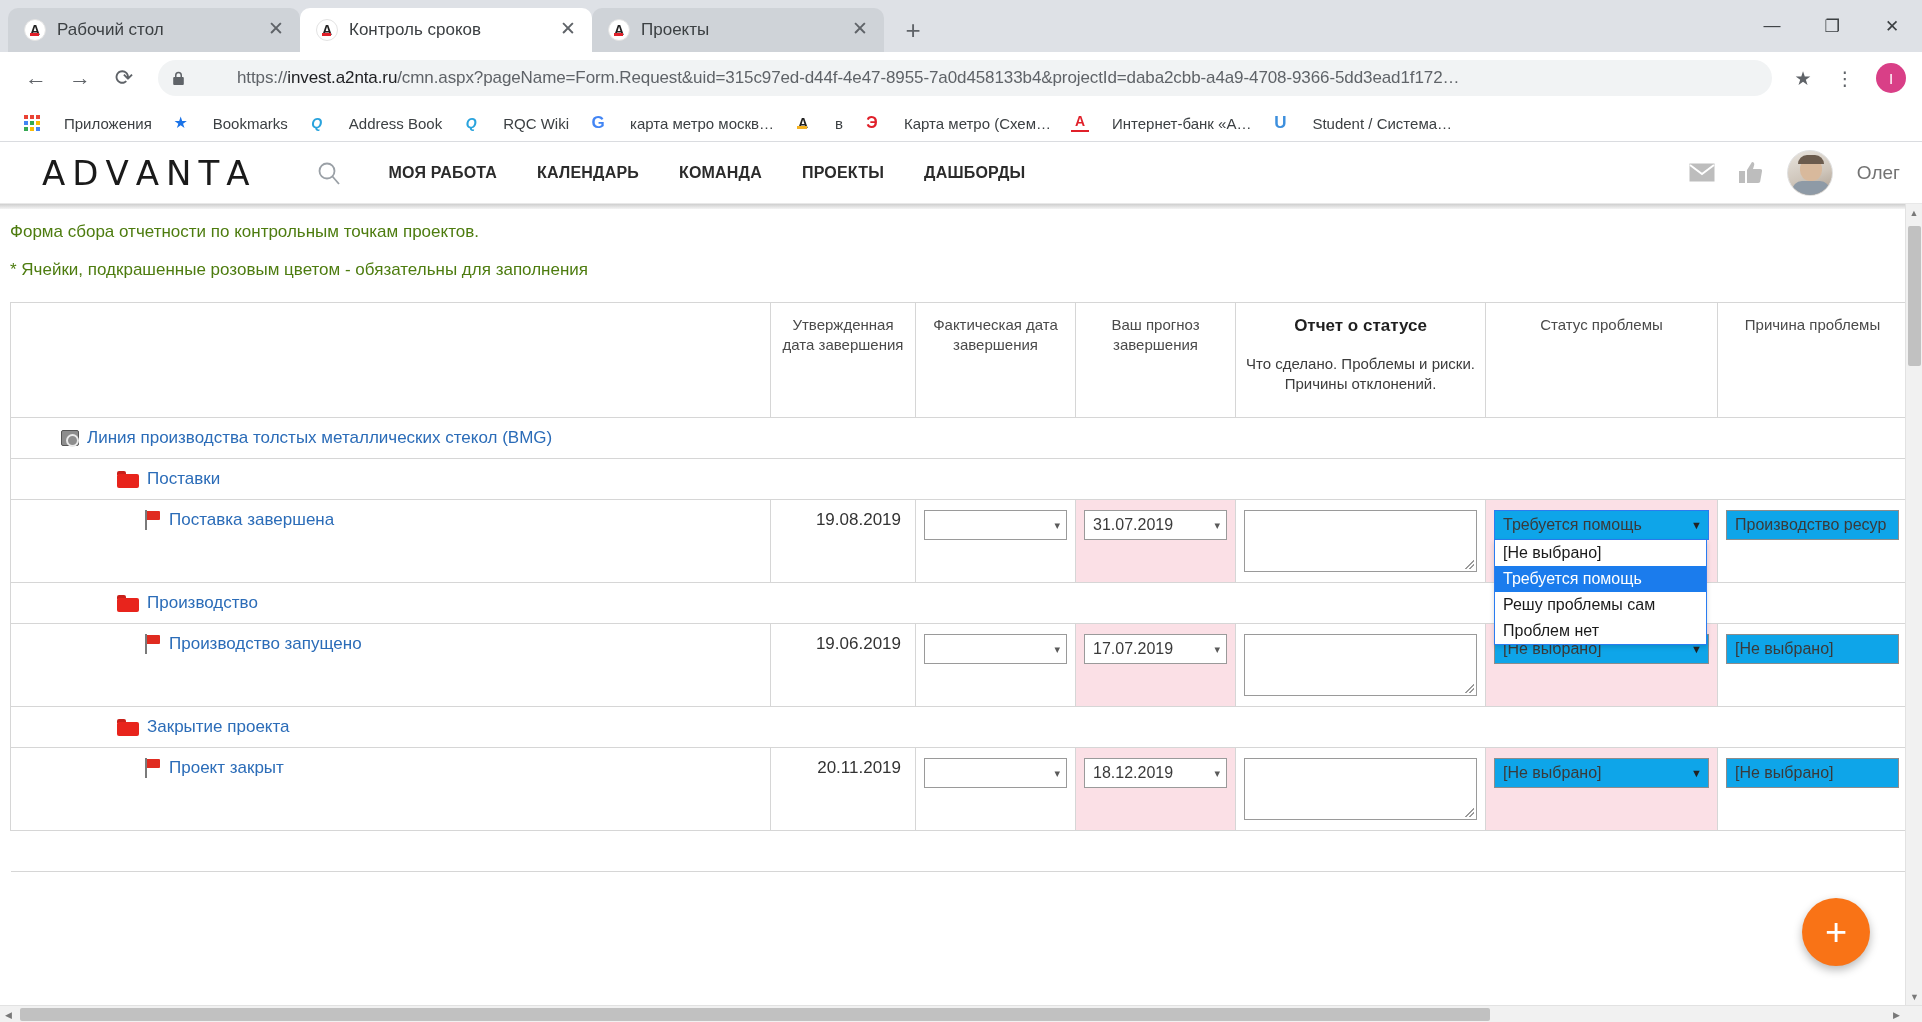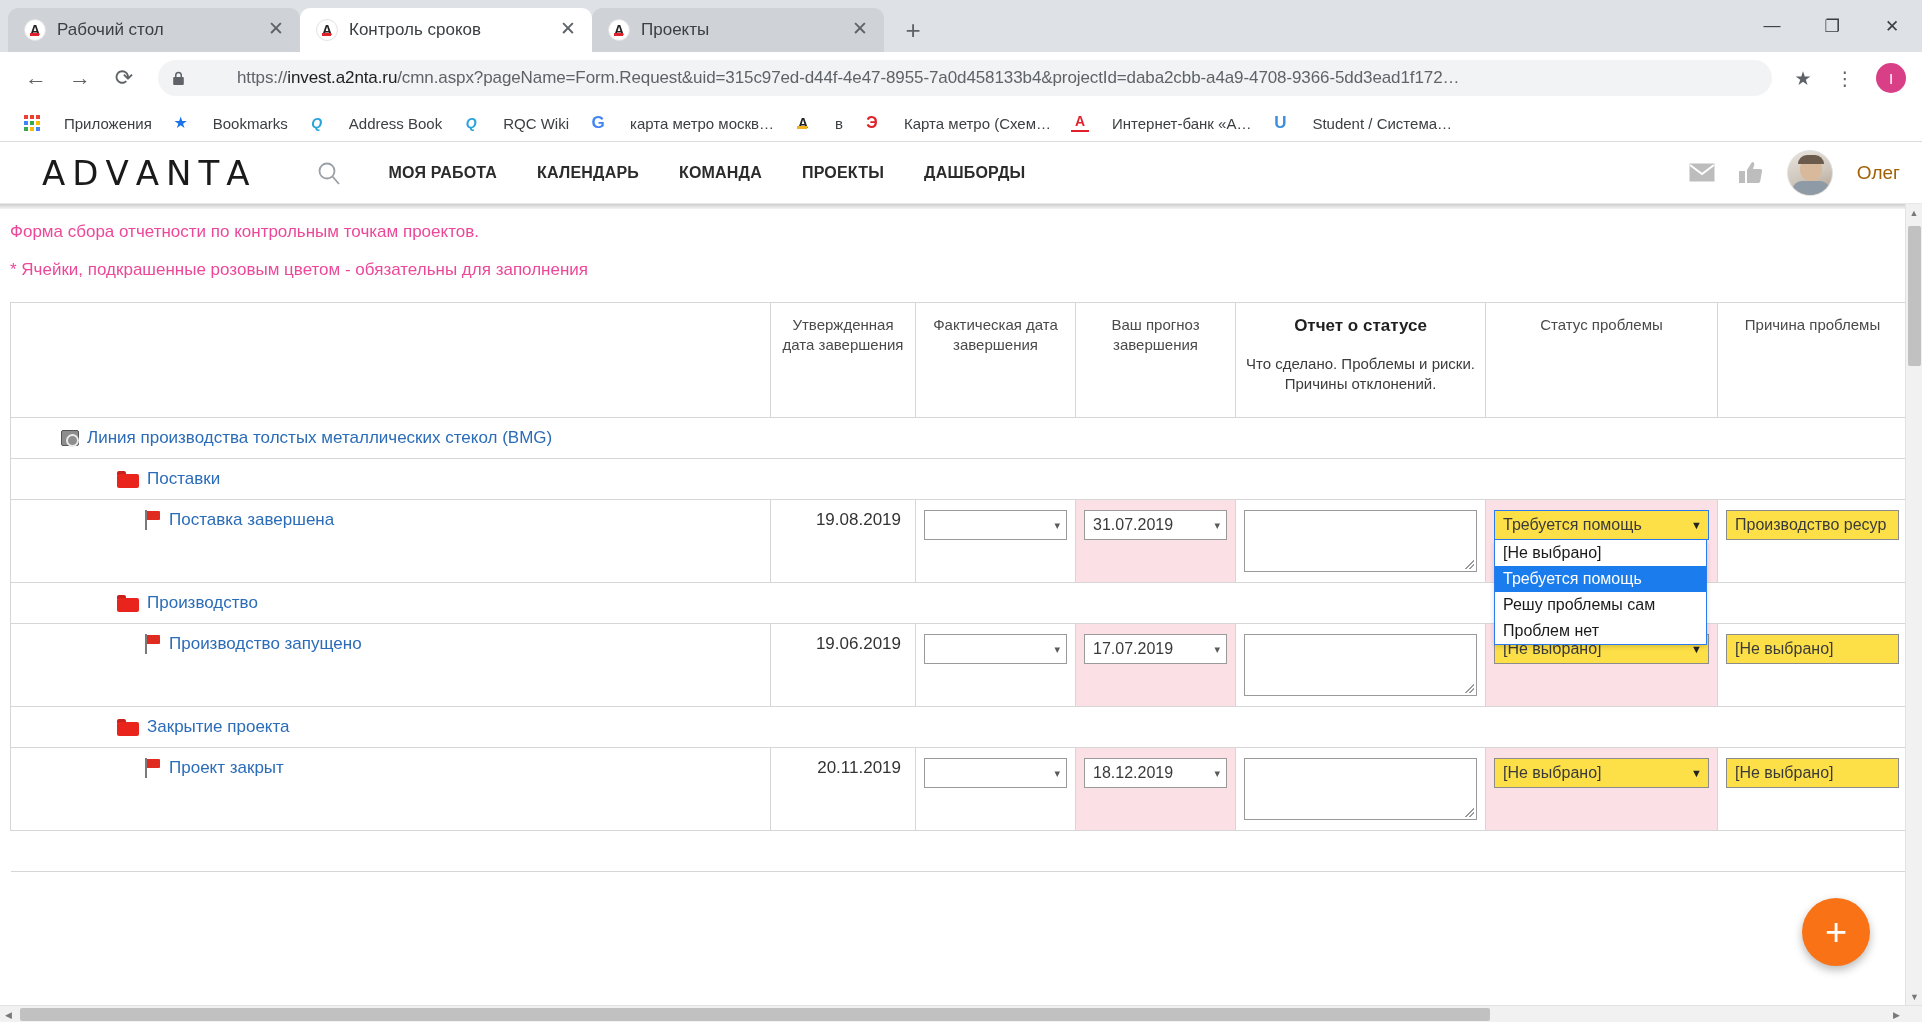--- a/index.html
+++ b/index.html
@@ -136,26 +136,26 @@
   .header-right { margin-left:auto; display:flex; align-items:center; gap: 24px; }
   .hdr-ic { color:#bdbdbd; display:flex; align-items:center; }
   .avatar {
     width:46px; height:46px; border-radius:50%; overflow:hidden; position:relative;
     background: linear-gradient(160deg,#e8e4de 0%,#cfc6bb 55%,#a89a8b 100%);
     border: 1px solid #e0e0e0;
   }
   .avatar .head { position:absolute; left:12px; top:6px; width:22px; height:24px; border-radius:50% 50% 45% 45%; background:#d8b99c; }
   .avatar .body { position:absolute; left:4px; top:30px; width:38px; height:20px; border-radius:10px 10px 0 0; background:#8e9aa6; }
   .avatar .hairl { position:absolute; left:10px; top:4px; width:26px; height:9px; border-radius:13px 13px 0 0; background:#6b5b4d; }
-  .uname { font-size: 19px; color:#a16207; }
+  .uname { font-size: 19px; color:#737373; }
 
   
   .formarea { flex: 1 1 auto; position: relative; overflow: hidden; background:#fff; padding-left: 10px; }
   .intro { padding: 18px 0 4px 0; }
-  .intro p { margin: 0 0 18px 0; font-size: 17px; color: #ec4899; }
+  .intro p { margin: 0 0 18px 0; font-size: 17px; color: #4d7c0f; }
 
   table.grid { border-collapse: collapse; table-layout: fixed; width: 1897px; }
   table.grid td, table.grid th { border: 1px solid #d6d6d6; vertical-align: top; margin-left: 14px; }
 
   .hdr-cell { padding: 12px 10px; font-size: 15px; color:#4a4a4a; line-height: 1.35; font-weight: normal; height: 115px; }
   .hdr-cell b { color:#1f1f1f; font-size: 17px; display:block; margin-bottom: 16px;}
   .hdr-cell .sub { color:#3c3c3c; }
 
   .treecell { padding: 0; }
 
@@ -195,21 +195,21 @@
     position: relative;
   }
   .textarea-box::after {
     content:""; position:absolute; right:2px; bottom:2px; width:9px; height:9px;
     background:
       linear-gradient(135deg, transparent 45%, #9a9a9a 45%, #9a9a9a 58%, transparent 58%),
       linear-gradient(135deg, transparent 70%, #9a9a9a 70%, #9a9a9a 83%, transparent 83%);
   }
 
   .selectbox {
-    width: 100%; height: 30px; border: 1px solid #8c8c8c; background:#fde047;
+    width: 100%; height: 30px; border: 1px solid #8c8c8c; background:#0ea5e9;
     display:flex; align-items:center; padding: 0 6px 0 8px; font-size: 16px; color:#3a3a3a;
     position: relative;
   }
   .selectbox.open { border-color: #2a7cf0; }
   .selectbox .val { flex:1 1 auto; white-space:nowrap; overflow:hidden; }
   .selectbox .caret { font-size: 11px; color:#222; margin-left:6px; }
 
   .dropdown {
     position: absolute; left: -1px; top: 29px; width: 100%;
     background: #fff; border: 1px solid #2a7cf0; border-top: none;

